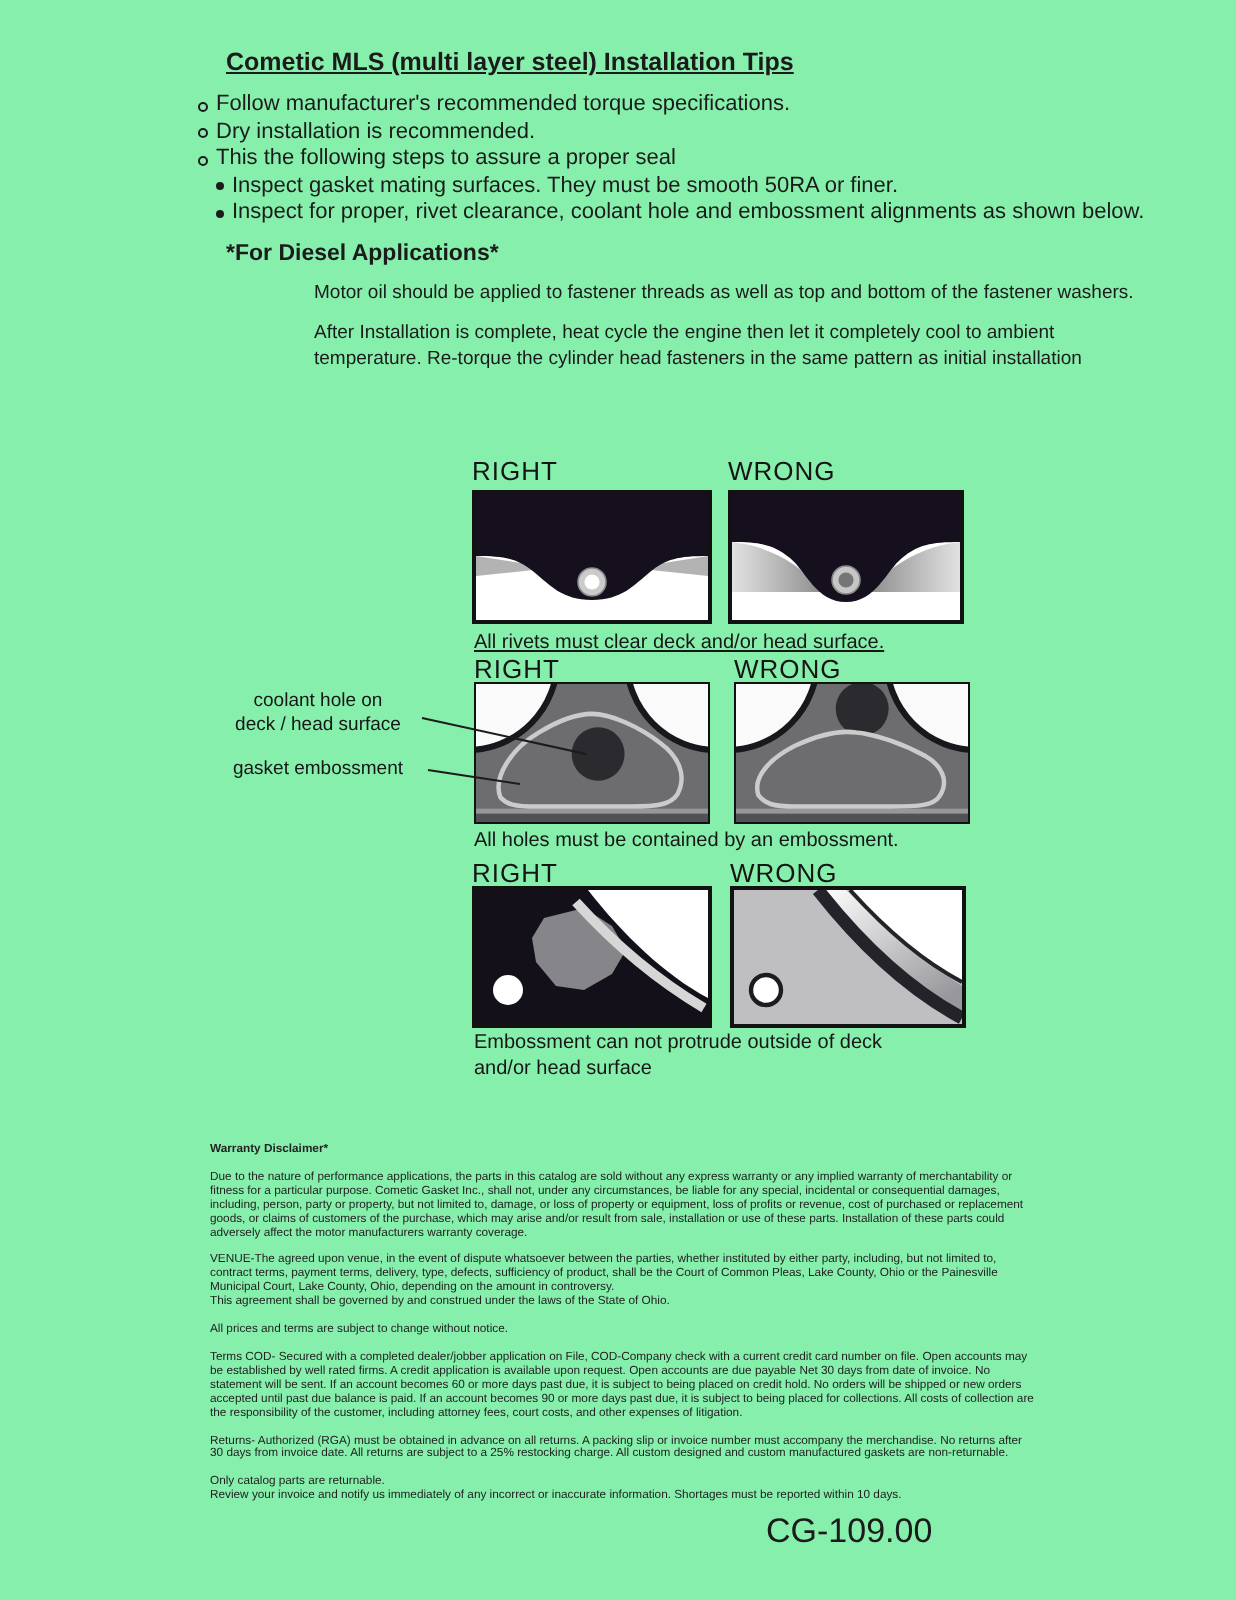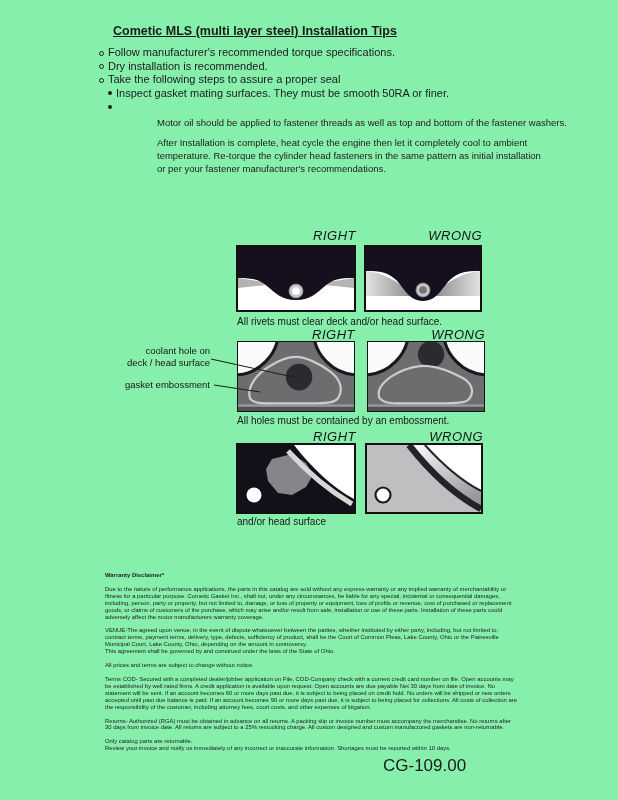--- a/index.html
+++ b/index.html
@@ -11,25 +11,25 @@
   .content{position:absolute;left:99px;top:24px;width:450px;}
   .doc-title{margin:0 0 8px 14px;font-size:12.5px;font-weight:bold;text-decoration:underline;white-space:nowrap;}
   .brow{display:flex;align-items:flex-start;line-height:13.5px;font-size:11px;white-space:nowrap;}
   .brow .ring{flex:0 0 auto;width:3px;height:3px;border:1px solid #1b1b1b;border-radius:50%;margin:4.5px 4px 0 0;}
   .brow.sub{margin-left:9px;text-align:center;}
   .brow .dot{flex:0 0 auto;width:4px;height:4px;background:#1b1b1b;border-radius:50%;margin:4.5px 4px 0 0;}
   .sec-head{margin:7px 0 0 14px;font-size:11.5px;font-weight:bold;white-space:nowrap;}
   .para{margin:7px 0 0 14px;}
   .para .pline{font-size:9.5px;line-height:13px;white-space:nowrap;padding-left:44px;}
   
-  .dlabel{position:absolute;font-size:13px;letter-spacing:.5px;text-align:right;color:#151515;font-style:italic;}
+  .dlabel{position:absolute;font-size:13px;letter-spacing:.5px;text-align:left;color:#151515;}
   .dbox{position:absolute;border:2px solid #121212;box-sizing:border-box;background:#fff;}
   .dbox svg{display:block;width:100%;height:100%;}
   .dcaption{position:absolute;font-size:10px;line-height:12.5px;color:#161616;white-space:nowrap;}
-  .annot{position:absolute;font-size:9.5px;line-height:12px;text-align:right;color:#161616;}
+  .annot{position:absolute;font-size:9.5px;line-height:12px;text-align:center;color:#161616;}
   .leaders{position:absolute;left:205px;top:350px;width:100px;height:50px;pointer-events:none;}
   
   .legal{position:absolute;left:105px;top:572px;width:412px;font-size:5.9px;line-height:6.9px;color:#222;}
   .legal .lhead{font-weight:bold;margin:0 0 7px 0;}
   .legal p{margin:0 0 7px 0;}
   .legal p.tight{margin:0;}
   .pagenum{position:absolute;left:383px;top:756px;font-size:17px;color:#1b1b1b;}
 </style>
 </head>
 <body>
@@ -42,39 +42,40 @@
     <div class="brow">
       <span class="ring"></span>
       <span>Follow manufacturer's recommended torque specifications.</span>
     </div>
     <div class="brow">
       <span class="ring"></span>
       <span>Dry installation is recommended.</span>
     </div>
     <div class="brow">
       <span class="ring"></span>
-      <span>Take the following steps to assure a proper seal</span>
+      <span>This the following steps to assure a proper seal</span>
     </div>
     <div class="brow sub">
       <span class="dot"></span>
       <span>Inspect gasket mating surfaces.  They must be smooth 50RA or finer.</span>
     </div>
     <div class="brow sub">
       <span class="dot"></span>
-    </div>
-
+      <span>Inspect for proper, rivet clearance, coolant hole and embossment alignments as shown below.</span>
+    </div>
+
+    <div class="sec-head">*For Diesel Applications*</div>
 
     <div class="para">
       <div class="pline">Motor oil should be applied to fastener threads as well as top and bottom of the fastener washers.</div>
     </div>
 
     <div class="para">
       <div class="pline">After Installation is complete, heat cycle the engine then let it completely cool to ambient</div>
       <div class="pline">temperature. Re-torque the cylinder head fasteners in the same pattern as initial installation</div>
-      <div class="pline">or per your fastener manufacturer's recommendations.</div>
     </div>
 
   </div>
 
   <div class="dlabel" style="left:236px;top:228px;width:120px;">RIGHT</div>
   <div class="dlabel" style="left:364px;top:228px;width:118px;">WRONG</div>
 
   <div class="dbox" style="left:236px;top:245px;width:120px;height:67px;">
     <svg viewBox="0 0 116 63" preserveAspectRatio="none">
       <polygon points="0,31 38,37 0,41" fill="#b3b3b3"></polygon>
@@ -99,21 +100,21 @@
       </defs>
       <path d="M0,24 C18,26 32,34 45,47 L45,49 L0,49 Z" fill="url(#gwl)"></path>
       <path d="M114,24 C96,26 82,34 69,47 L69,49 L114,49 Z" fill="url(#gwr)"></path>
       <rect x="0" y="49" width="114" height="14" fill="#ffffff"></rect>
       <path d="M0,0 H114 V24 C99,24 93,25.5 85,32 C77,38.5 72,54 57,54 C42,54 37,38.5 29,32 C21,25.5 15,24 0,24 Z" fill="#160f1d"></path>
       <circle cx="57" cy="43" r="7" fill="#c6c6c6" stroke="#8a8a8a" stroke-width="0.8"></circle>
       <circle cx="57" cy="43" r="3.8" fill="#757575"></circle>
     </svg>
   </div>
 
-  <div class="dcaption" style="left:237px;top:316px;">All rivets must clear deck and/or head surface.</div>
+  <div class="dcaption" style="left:237px;top:316px;text-decoration:underline;">All rivets must clear deck and/or head surface.</div>
 
   <div class="dlabel" style="left:237px;top:327px;width:118px;">RIGHT</div>
   <div class="dlabel" style="left:367px;top:327px;width:118px;">WRONG</div>
 
   <div class="annot" style="left:108px;top:345px;width:102px;">
     <div>coolant hole on</div>
     <div>deck / head surface</div>
   </div>
   <div class="annot" style="left:108px;top:379px;width:102px;">gasket embossment</div>
 
@@ -172,20 +173,21 @@
       <rect x="0" y="0" width="114" height="67" fill="#bfbfc2"></rect>
       <path d="M56,0 C76,20 96,36 114,48 L114,62 C90,48 64,26 44,0 Z" fill="url(#bandg)"></path>
       <path d="M42,0 C64,28 88,50 114,64" fill="none" stroke="#232329" stroke-width="6.5"></path>
       <path d="M58,0 L114,0 L114,46 C95,36 76,20 58,0 Z" fill="#ffffff"></path>
       <path d="M58,0 C76,20 95,36 114,46" fill="none" stroke="#232329" stroke-width="2"></path>
       <circle cx="16" cy="50" r="7.5" fill="#ffffff" stroke="#1b1b20" stroke-width="2.2"></circle>
     </svg>
   </div>
 
   <div class="dcaption" style="left:237px;top:516px;">
+    <div>Embossment can not protrude outside of deck</div>
     <div>and/or head surface</div>
   </div>
 
   <div class="legal">
     <div class="lhead">Warranty Disclaimer*</div>
     <p>Due to the nature of performance applications, the parts in this catalog are sold without any express warranty or any implied warranty of merchantability or fitness for a particular purpose.  Cometic Gasket Inc., shall not, under any circumstances, be liable for any special, incidental or consequential damages, including, person, party or property, but not limited to, damage, or loss of property or equipment, loss of profits or revenue, cost of purchased or replacement goods, or claims of customers of the purchase, which may arise and/or result from sale, installation or use of these parts.  Installation of these parts could adversely affect the motor manufacturers warranty coverage.</p>
     <p class="tight">VENUE-The agreed upon venue, in the event of dispute whatsoever between the parties, whether instituted by either party, including, but not limited to, contract terms, payment terms, delivery, type, defects, sufficiency of product, shall be the Court of Common Pleas, Lake County, Ohio or the Painesville Municipal Court, Lake County, Ohio, depending on the amount in controversy.</p>
     <p>This agreement shall be governed by and construed under the laws of the State of Ohio.</p>
     <p>All prices and terms are subject to change without notice.</p>
     <p>Terms COD- Secured with a completed dealer/jobber application on File, COD-Company check with a current credit card number on file.  Open accounts may be established by well rated firms.  A credit application is available upon request.  Open accounts are due payable Net 30 days from date of invoice.  No statement will be sent.  If an account becomes 60 or more days past due, it is subject to being placed on credit hold.  No orders will be shipped or new orders accepted until past due balance is paid.  If an account becomes 90 or more days past due, it is subject to being placed for collections.  All costs of collection are the responsibility of the customer, including attorney fees, court costs, and other expenses of litigation.</p>

